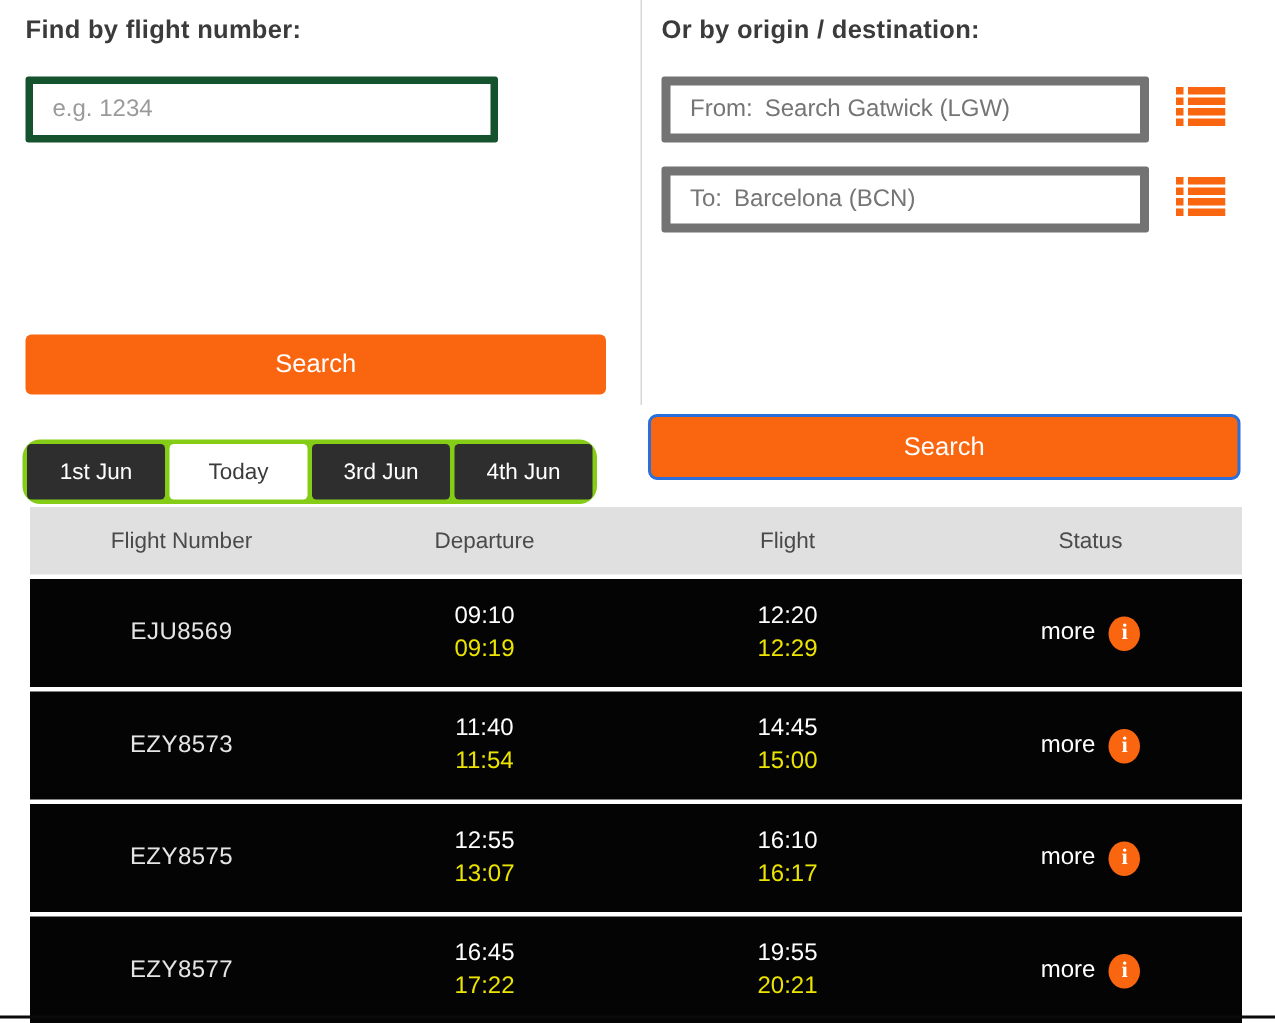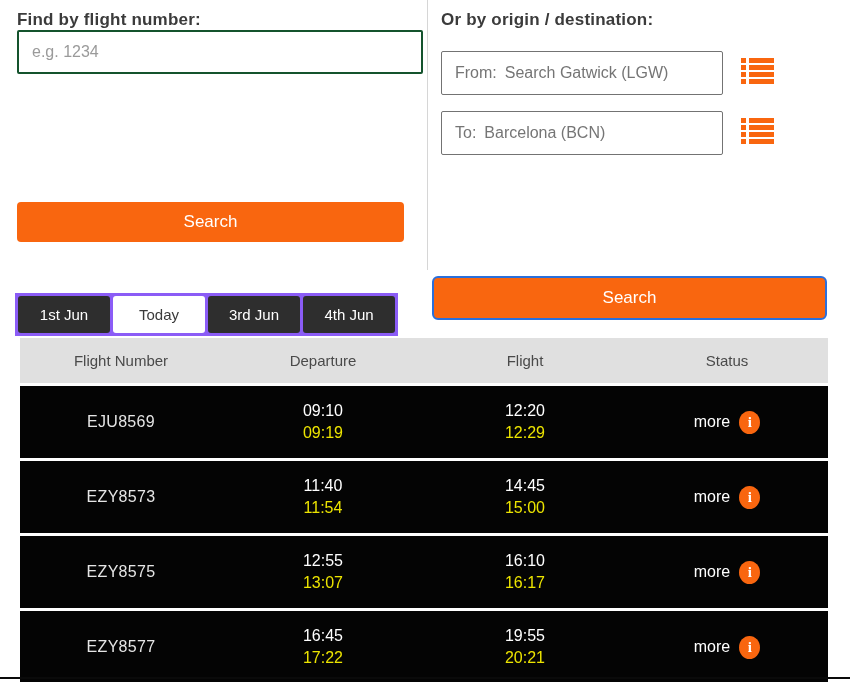--- a/index.html
+++ b/index.html
@@ -25,39 +25,40 @@
     margin-top: 0; height: 270px;
   }
   .panel-heading {
     font-size: 17px;
     color: #3b3b3b;
     letter-spacing: 0.2px;
   }
   .panel.right .panel-heading { margin-left: 9px; }
 
   .flight-input {
-    width: 406px; height: 44px;
-    border: 2px solid #14532d;
+    margin-top: 21px;
+    width: 315px; height: 44px;
+    border: 5px solid #14532d;
     border-radius: 2px;
     font-size: 16px;
     color: #555;
     padding: 0 13px;
     font-family: "Liberation Sans", sans-serif;
     outline: none;
   }
   .flight-input::placeholder { color: #9a9a9a; }
 
   .field-row {
     display: flex; align-items: center;
     margin-top: 16px; margin-left: 9px;
   }
   .field-row:first-of-type { margin-top: 21px; }
   .airport-field {
-    width: 282px; height: 44px;
-    border: 1px solid #737373;
+    width: 325px; height: 44px;
+    border: 6px solid #737373;
     border-radius: 2px;
     background: #fff;
     display: flex; align-items: center;
     padding: 0 13px;
     font-size: 16px;
     color: #757575;
     cursor: pointer;
   }
   .airport-field .field-label { margin-right: 8px; color: #757575; }
   .list-btn {
@@ -88,22 +89,23 @@
     margin-top: 121px;
     border: 2px solid #2a6fdb;
     border-radius: 6px;
   }
 
   
   .tabs-strip {
     margin-left: 15px;
     margin-top: 15px;
     display: inline-flex;
-    background: #8b5cf6;
+    background: #84cc16;
     padding: 3px;
+    border-radius: 12px;
   }
   .tab {
     width: 92px; height: 37px;
     border: none;
     background: #2e2e2e;
     color: #ffffff;
     font-size: 15px;
     font-family: "Liberation Sans", sans-serif;
     border-radius: 3px;
     margin-right: 3px;

